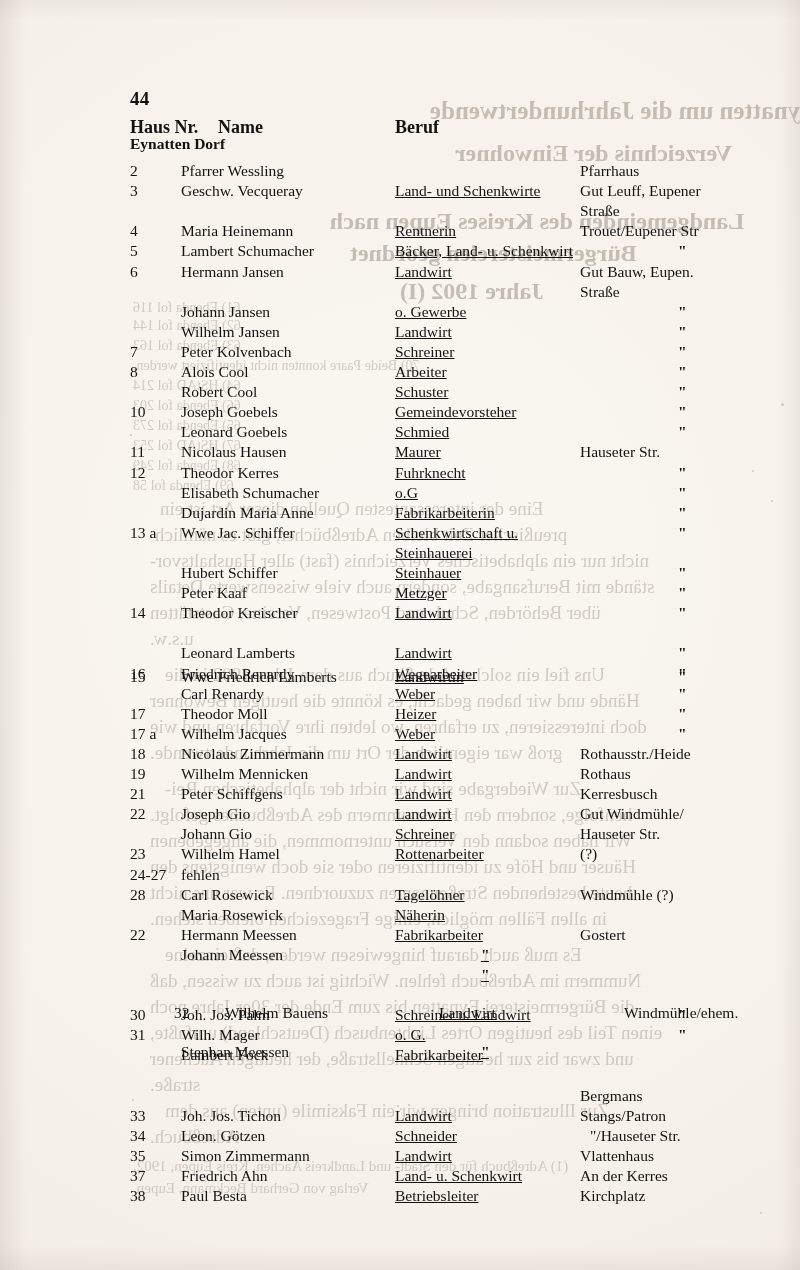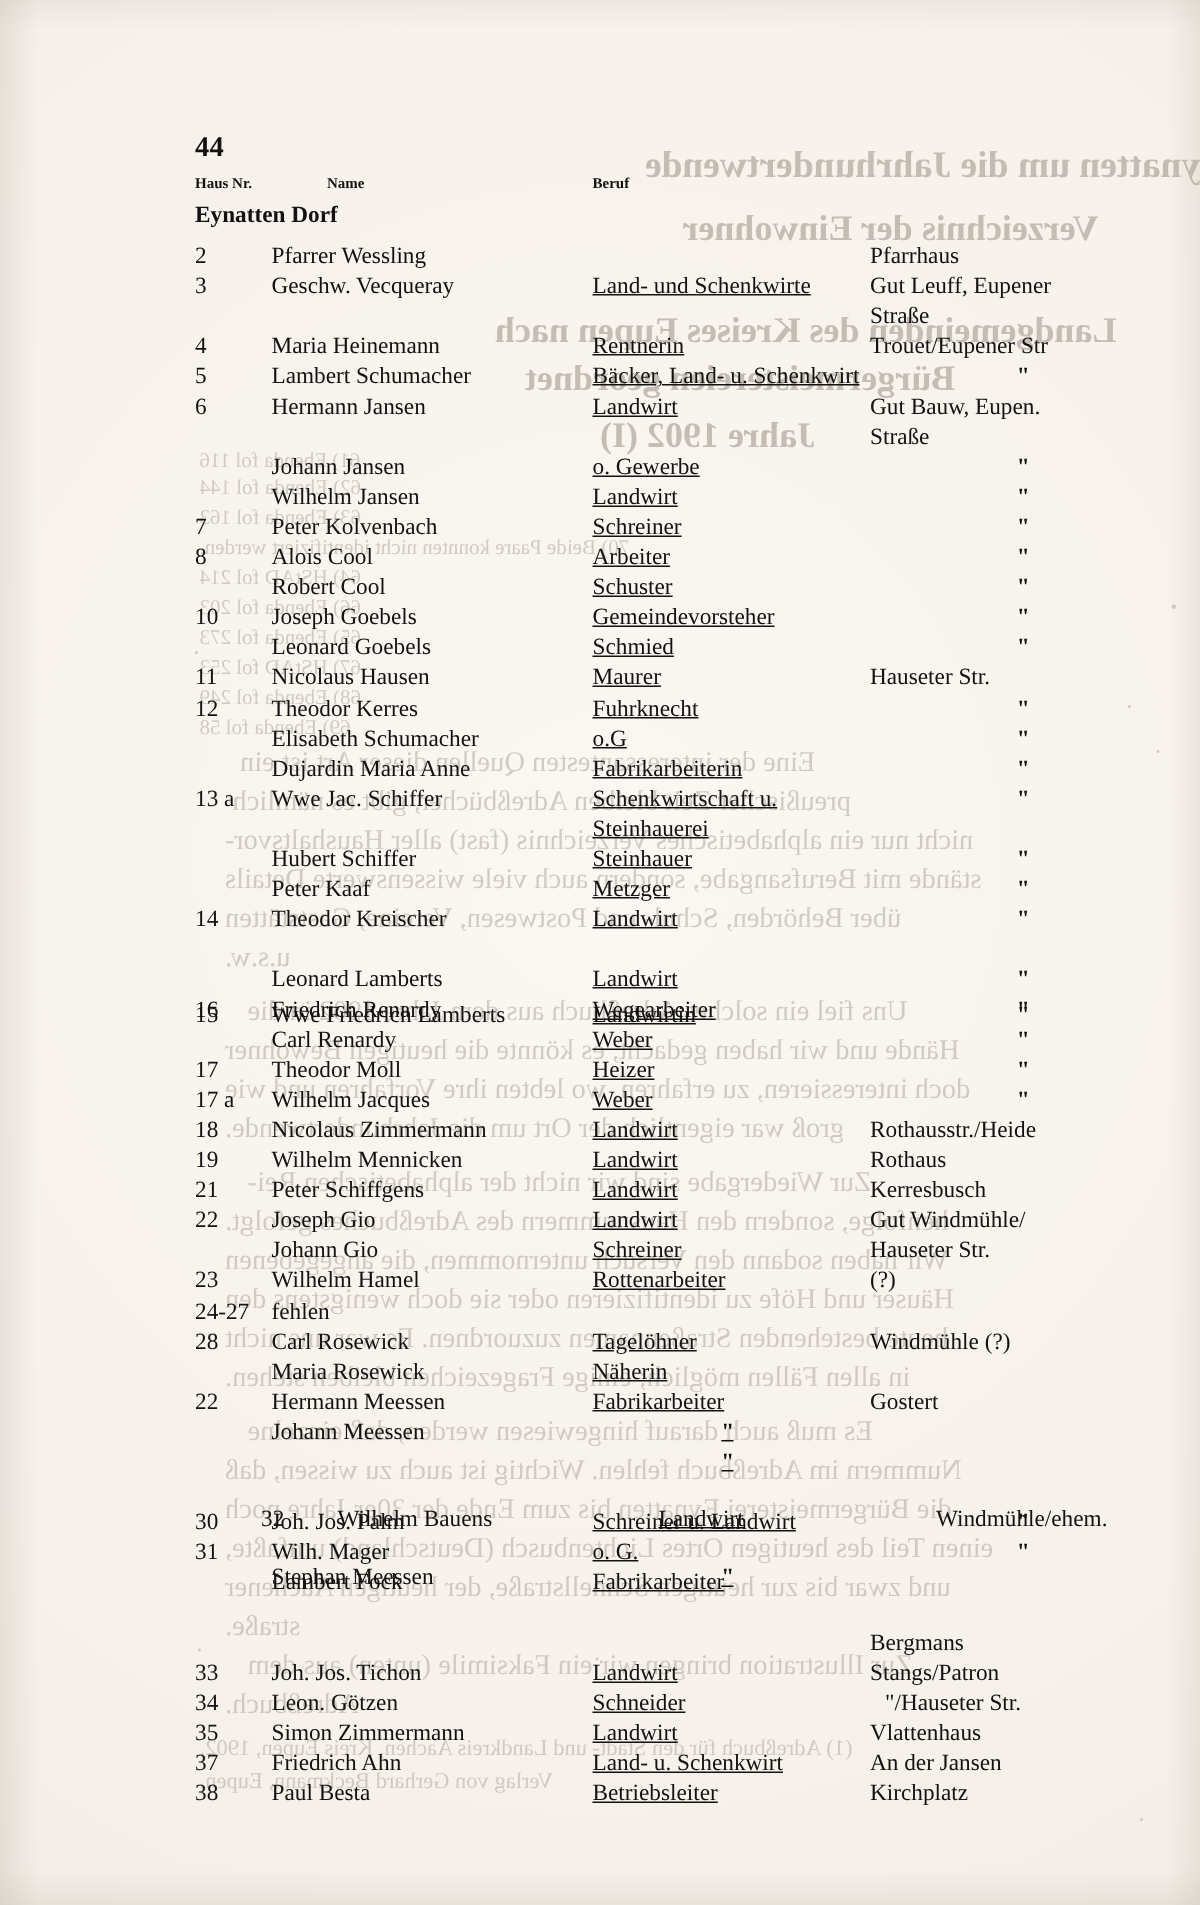--- a/index.html
+++ b/index.html
@@ -70,21 +70,21 @@
     position: absolute;
     left: 130px;
     top: 88px;
     font-size: 19px;
     font-weight: bold;
     letter-spacing: .2px;
   }
 
   .col-head {
     position: absolute;
-    font-size: 10px;
+    font-size: 18px;
     font-weight: bold;
     white-space: nowrap;
   }
   .head-hausnr   { left: 130px; top: 117px; }
   .head-name     { left: 218px; top: 117px; }
   .head-beruf    { left: 395px; top: 117px; }
   .subhead-dorf  { left: 130px; top: 135px; font-size: 15.5px; font-weight: bold; position: absolute; }
 
   
   .rows {
@@ -511,21 +511,21 @@
         <div class="row" style="top: 1145.9px;">
           <span class="c-nr">35</span>
           <span class="c-name">Simon Zimmermann</span>
           <span class="c-beruf">Landwirt</span>
           <span class="c-ort">Vlattenhaus</span>
         </div>
         <div class="row" style="top: 1166px;">
           <span class="c-nr">37</span>
           <span class="c-name">Friedrich Ahn</span>
           <span class="c-beruf">Land- u. Schenkwirt</span>
-          <span class="c-ort">An der Jansen</span>
+          <span class="c-ort">An der Kerres</span>
         </div>
         <div class="row" style="top: 1186.1px;">
           <span class="c-nr">38</span>
           <span class="c-name">Paul Besta</span>
           <span class="c-beruf">Betriebsleiter</span>
           <span class="c-ort">Kirchplatz</span>
         </div>
       </div>
 
   </div>

